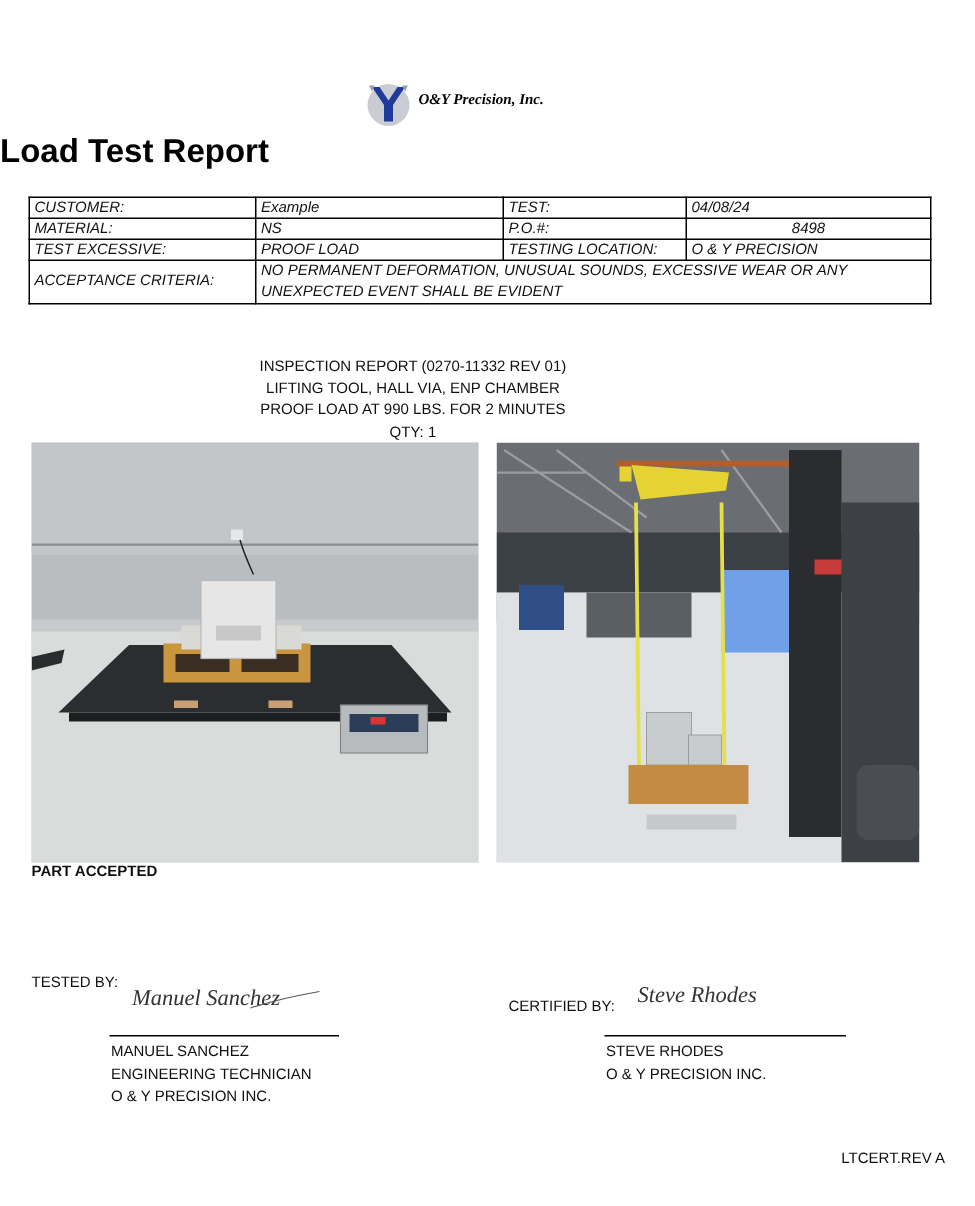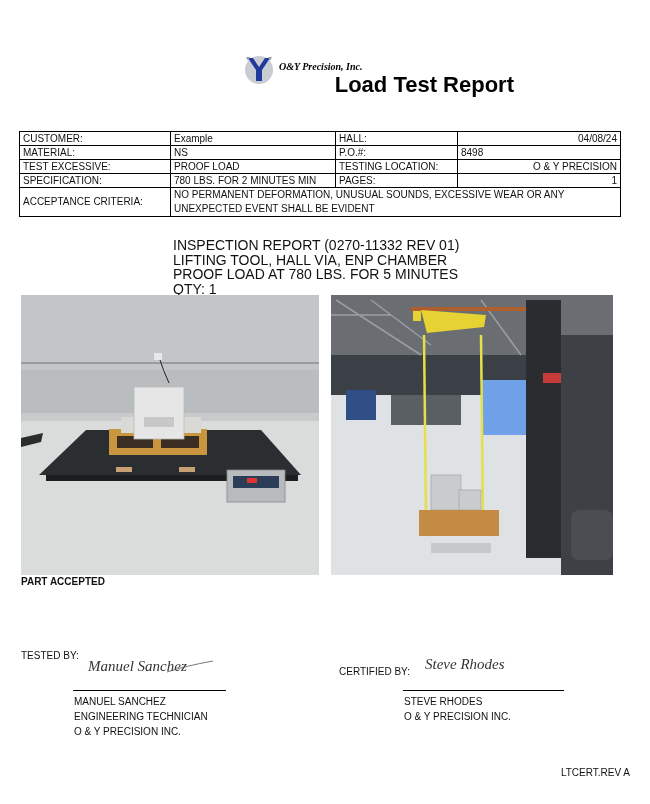--- a/index.html
+++ b/index.html
@@ -4,34 +4,34 @@
 <style>
   html, body { margin: 0; padding: 0; background: #ffffff; }
   body { width: 650px; height: 804px; position: relative; overflow: hidden;
          font-family: "Liberation Sans", "DejaVu Sans", sans-serif; color: #111; }
   .abs { position: absolute; }
 
   
   .logo { left: 244px; top: 55px; width: 30px; height: 30px; }
   .company { left: 279px; top: 61px; font-family: "Liberation Serif", serif; font-style: italic;
              font-weight: bold; font-size: 10px; color: #000000; }
-  .title { left: 0; width: 514px; top: 72px; text-align: right; font-weight: bold; font-size: 22px; color: #000; }
+  .title { left: 0; width: 514px; top: 88px; text-align: left; font-weight: bold; font-size: 22px; color: #000; }
 
   
   table.info { position: absolute; left: 19px; top: 131px; width: 601px; border-collapse: collapse;
                font-size: 10px; table-layout: fixed; }
   table.info td { border: 1.2px solid #000; padding: 0 3px; height: 13px; line-height: 13px;
-                  white-space: nowrap; overflow: hidden; color: #111; }
-  table.info td.right { text-align: right; }
-  table.info td.center { text-align: left; }
+                  white-space: nowrap; overflow: hidden; color: #111; font-style: italic; }
+  table.info td.right { }
+  table.info td.center { text-align: center; }
   table.info tr.criteria td { height: 28px; line-height: 14px; white-space: normal; }
   table.info { border: 1.5px solid #000; }
 
   
-  .notes { left: 173px; top: 238px; font-size: 14px; line-height: 14.5px; color: #111; }
+  .notes { left: 173px; top: 238px; font-size: 10px; line-height: 14.5px; color: #111; text-align: center; }
 
   
   .photo { overflow: hidden; }
   .photo1 { left: 21px; top: 295px; width: 298px; height: 280px; background: #c8cbcc; }
   .photo2 { left: 331px; top: 295px; width: 282px; height: 280px; background: #d8dbde; }
 
   .accepted { left: 21px; top: 576px; font-weight: bold; font-size: 10px; text-align: right; }
 
   
   .sig-label { font-size: 10px; color: #111; }
@@ -58,55 +58,49 @@
   <colgroup>
     <col style="width:151px">
       <col style="width:165px">
       <col style="width:122px">
       <col style="width:163px">
   </colgroup>
   <tbody>
       <tr>
     <td>CUSTOMER:</td>
     <td>Example</td>
-    <td>HALL:</td>
+    <td>TEST:</td>
     <td class="right">04/08/24</td>
   </tr>
   <tr>
     <td>MATERIAL:</td>
     <td>NS</td>
     <td>P.O.#:</td>
     <td class="center">8498</td>
   </tr>
   <tr>
     <td>TEST EXCESSIVE:</td>
     <td>PROOF LOAD</td>
     <td>TESTING LOCATION:</td>
     <td class="right">O &amp; Y PRECISION</td>
   </tr>
-  <tr>
-    <td>SPECIFICATION:</td>
-    <td>780 LBS. FOR 2 MINUTES MIN</td>
-    <td>PAGES:</td>
-    <td class="right">1</td>
-  </tr>
   <tr class="criteria">
     <td>ACCEPTANCE CRITERIA:</td>
     <td colspan="3">
       <div>NO PERMANENT DEFORMATION, UNUSUAL SOUNDS, EXCESSIVE WEAR OR ANY</div>
       <div>UNEXPECTED EVENT SHALL BE EVIDENT</div>
     </td>
   </tr>
 </tbody>
   </table>
 
 <div class="abs notes">
   <div>INSPECTION REPORT (0270-11332 REV 01)</div>
   <div>LIFTING TOOL, HALL VIA, ENP CHAMBER</div>
-  <div>PROOF LOAD AT 780 LBS. FOR 5 MINUTES</div>
+  <div>PROOF LOAD AT 990 LBS. FOR 2 MINUTES</div>
   <div>QTY: 1</div>
 </div>
 
 <div class="abs photo photo1" title="Part on wooden pallet on floor scale with digital readout">
   <svg width="298" height="280" viewBox="0 0 298 280">
     <rect x="0" y="0" width="298" height="130" fill="#b9bdbf"></rect>
     <rect x="0" y="0" width="298" height="75" fill="#c3c6c8"></rect>
     <line x1="0" y1="68" x2="298" y2="68" stroke="#8b8f92" stroke-width="1.5"></line>
     <rect x="133" y="58" width="8" height="7" fill="#e7e7e7"></rect>
     <path d="M139 65 Q142 75 148 88" stroke="#222" stroke-width="1" fill="none"></path>

